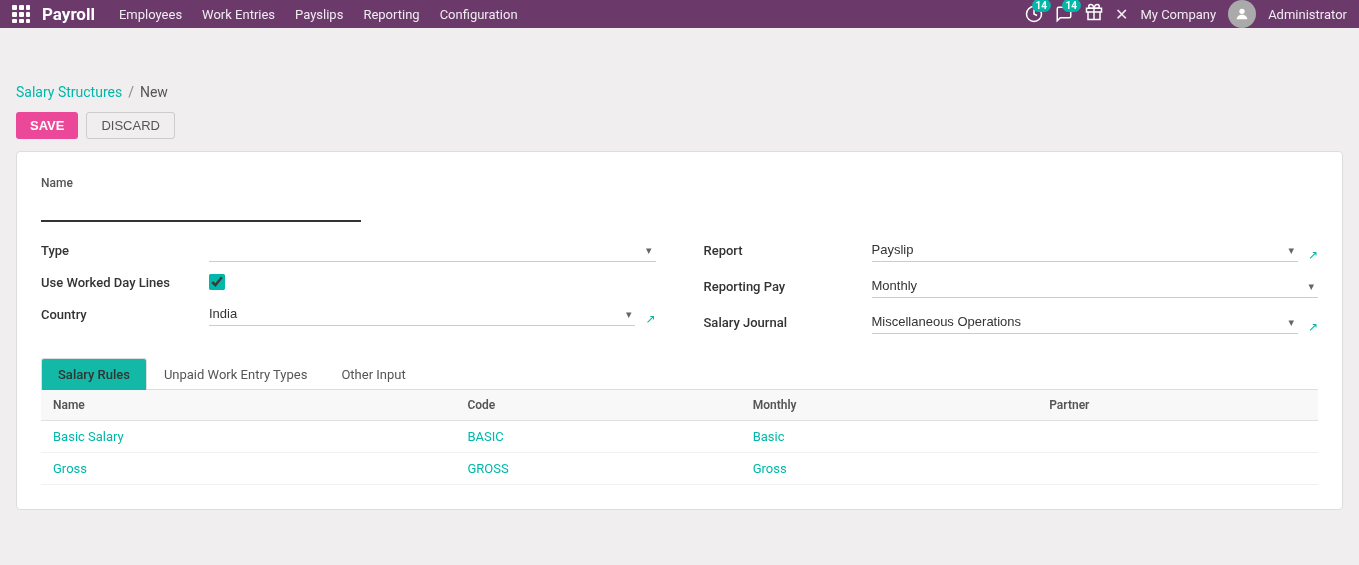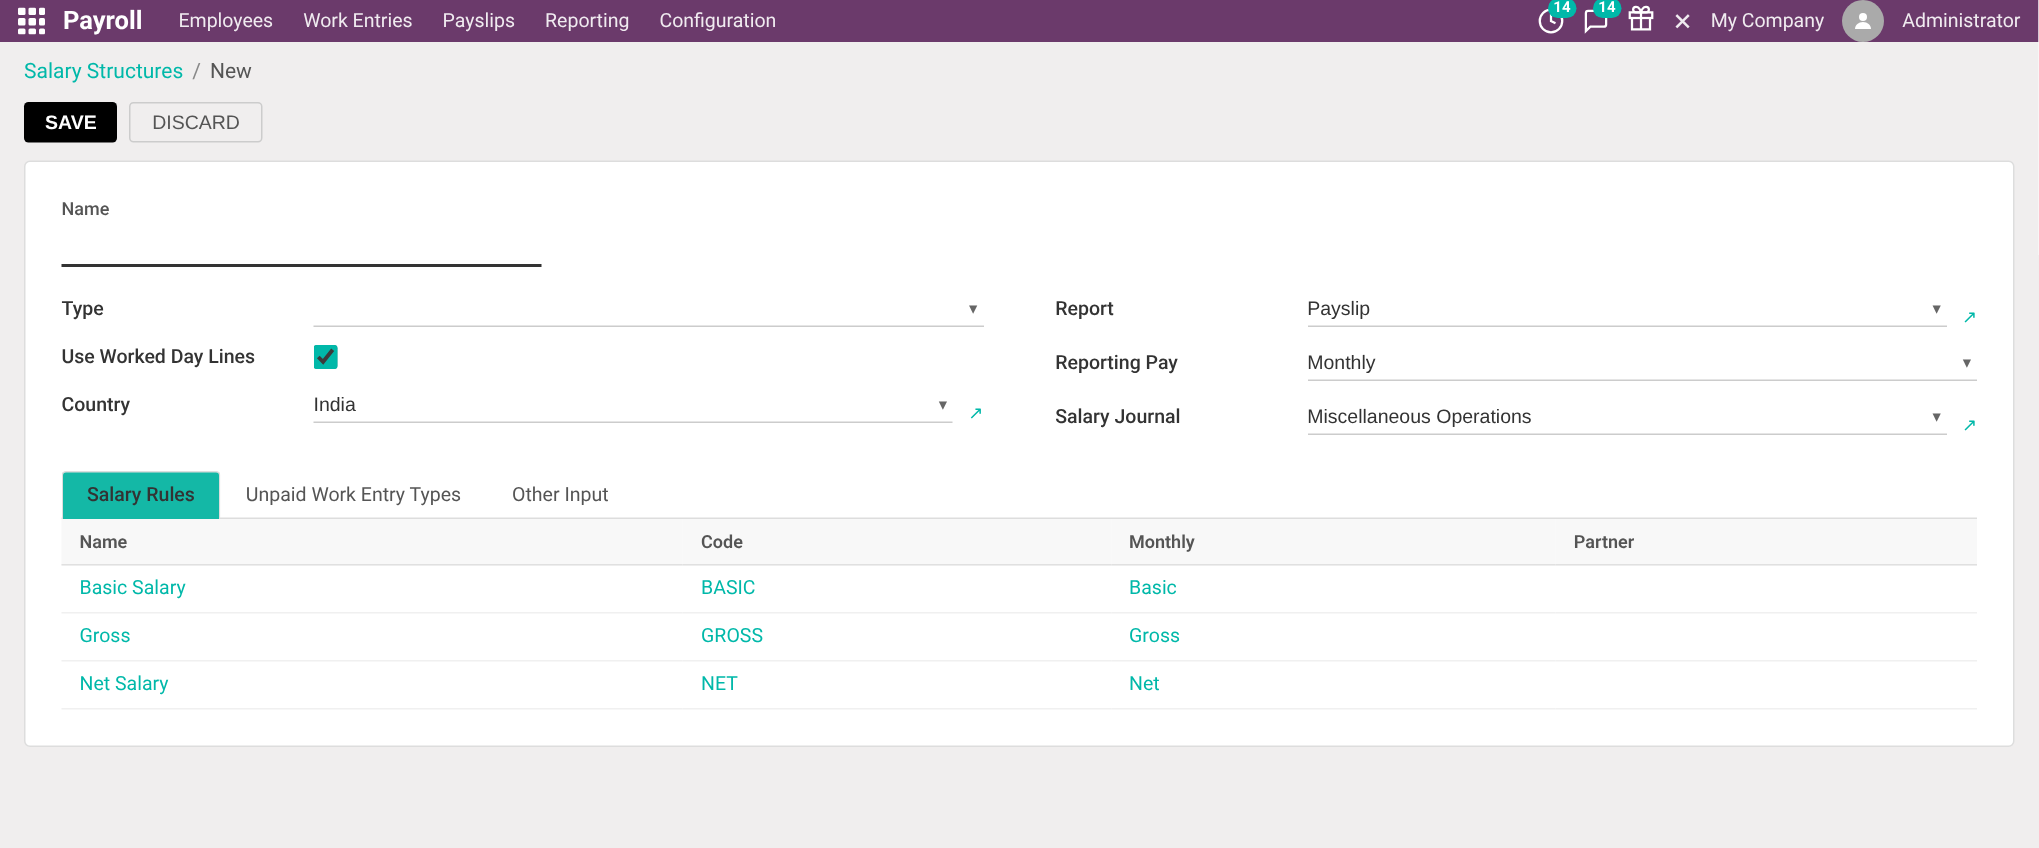--- a/index.html
+++ b/index.html
@@ -29,29 +29,30 @@
     .company-name { color: rgba(255,255,255,0.9); font-size: 13px; cursor: pointer; }
     .avatar { width: 28px; height: 28px; border-radius: 50%; background: #aaa; display: flex; align-items: center; justify-content: center; color: white; font-size: 11px; cursor: pointer; }
     .admin-name { color: rgba(255,255,255,0.9); font-size: 13px; cursor: pointer; }
 
     
     .breadcrumb-bar {
       padding: 12px 16px 4px 16px;
       display: flex;
       align-items: center;
       gap: 6px;
+      margin-top: 44px;
     }
     .breadcrumb-link { color: #00b8a9; font-size: 14px; cursor: pointer; text-decoration: none; }
     .breadcrumb-sep { color: #888; font-size: 14px; }
     .breadcrumb-current { color: #555; font-size: 14px; }
 
     
     .action-bar { padding: 8px 16px 12px 16px; display: flex; gap: 8px; }
     .btn-save {
-      background: #000000; color: white; border: none; padding: 5px 14px;
+      background: #ec4899; color: white; border: none; padding: 5px 14px;
       font-size: 13px; font-weight: bold; border-radius: 3px; cursor: pointer;
     }
     .btn-discard {
       background: transparent; color: #555; border: 1px solid #ccc;
       padding: 5px 14px; font-size: 13px; border-radius: 3px; cursor: pointer;
     }
 
     
     .main-card {
       margin: 0 16px 16px 16px;
@@ -289,22 +290,16 @@
         <td><span class="cell-link">BASIC</span></td>
         <td><span class="cell-link">Basic</span></td>
         <td></td>
       </tr>
       <tr>
         <td><span class="cell-link">Gross</span></td>
         <td><span class="cell-link">GROSS</span></td>
         <td><span class="cell-link">Gross</span></td>
         <td></td>
       </tr>
-      <tr>
-        <td><span class="cell-link">Net Salary</span></td>
-        <td><span class="cell-link">NET</span></td>
-        <td><span class="cell-link">Net</span></td>
-        <td></td>
-      </tr>
     </tbody>
   </table>
 
 </div>
 
 </body></html>

